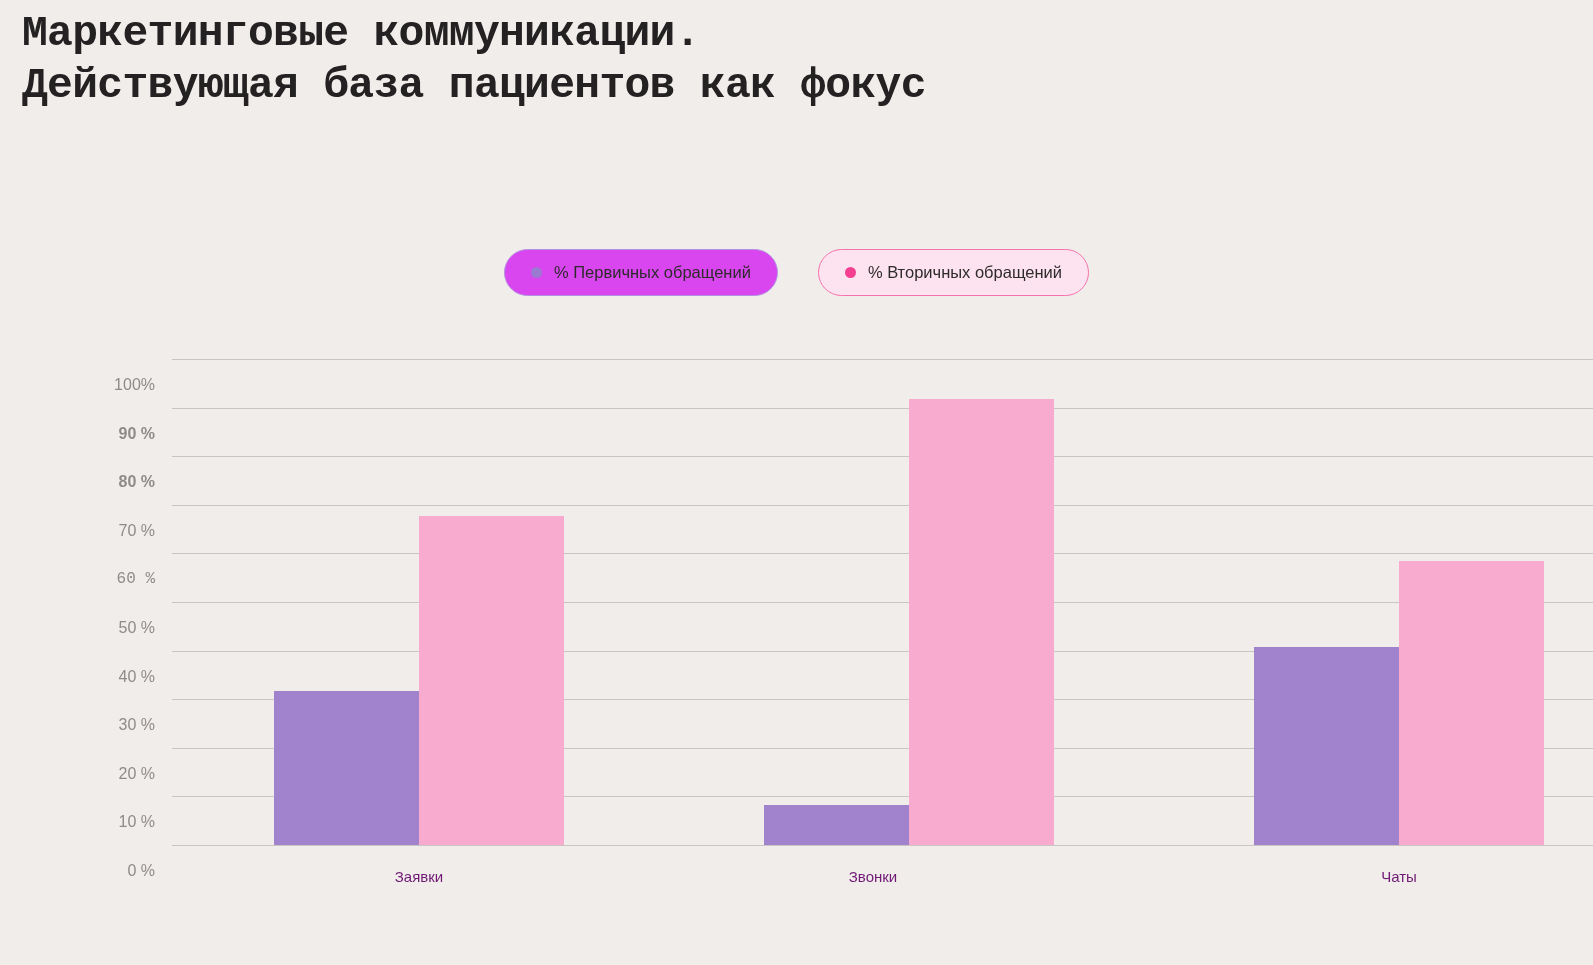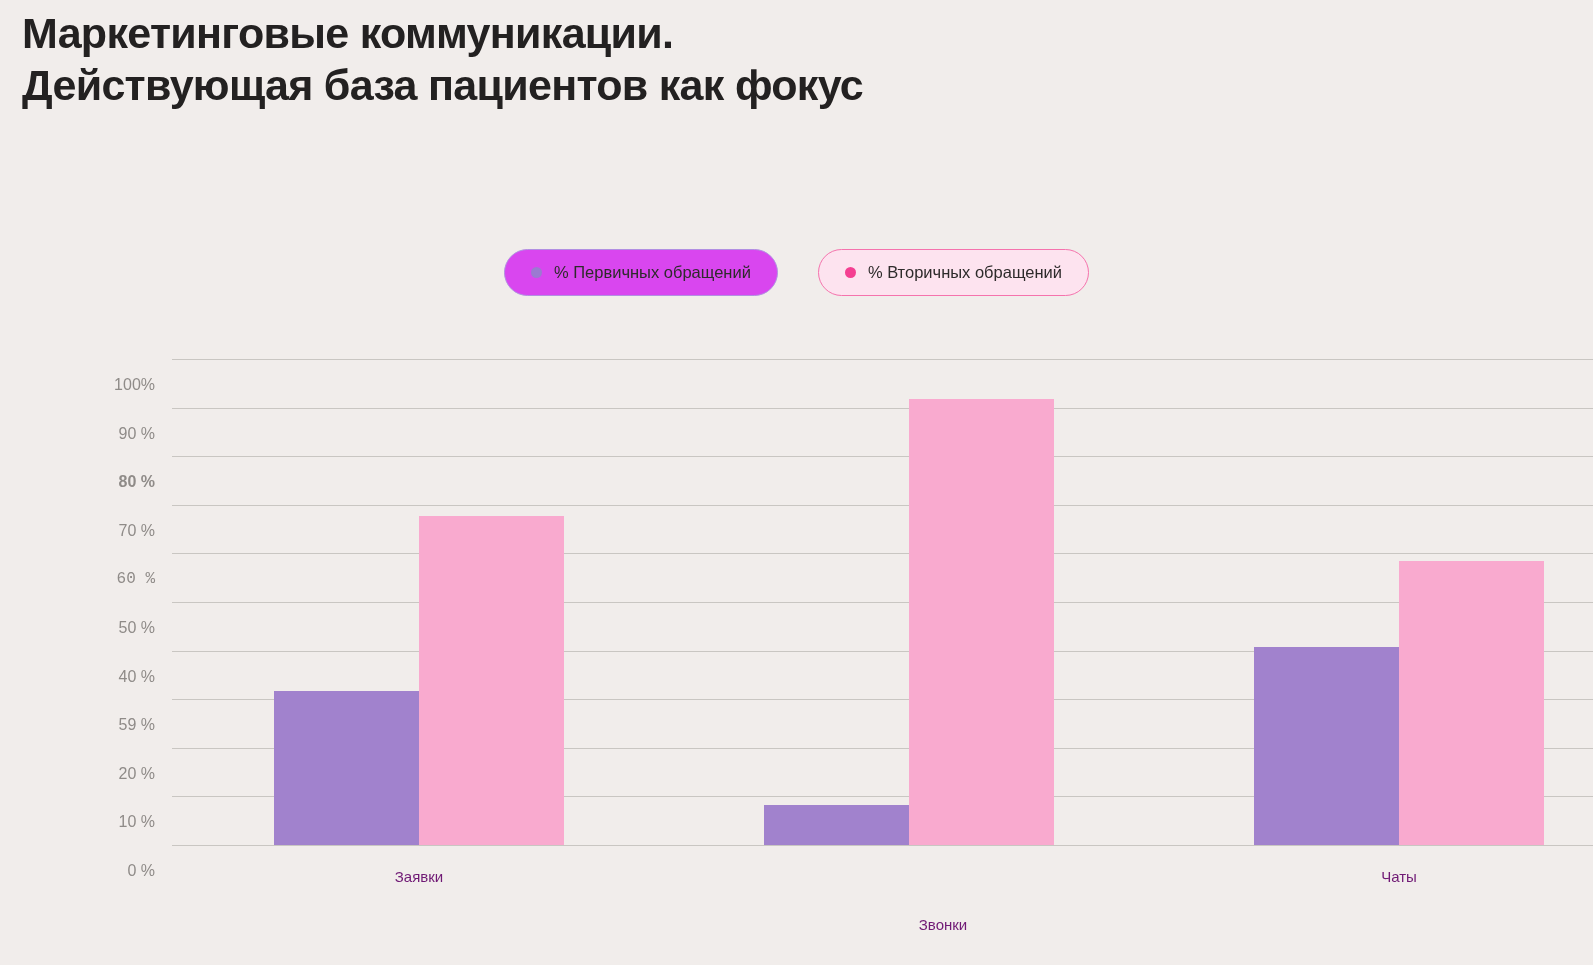--- a/index.html
+++ b/index.html
@@ -17,20 +17,21 @@
     color: #262323;
     position: relative;
   }
 
   
   .title-block {
     position: absolute;
     left: 22px;
     top: 8px;
     width: 1350px;
+    font-family: Liberation Mono, monospace;
   }
   .title-line {
     font-size: 43px;
     font-weight: 700;
     line-height: 1.20;
     letter-spacing: -0.7px;
     color: #232121;
     white-space: nowrap;
   }
 
@@ -162,37 +163,37 @@
       <div class="gridline" style="top: 194.4px;"></div>
       <div class="gridline" style="top: 243px;"></div>
       <div class="gridline" style="top: 291.6px;"></div>
       <div class="gridline" style="top: 340.2px;"></div>
       <div class="gridline" style="top: 388.8px;"></div>
       <div class="gridline" style="top: 437.4px;"></div>
       <div class="gridline" style="top: 486px;"></div>
     </div>
   <div id="yticklayer">
       <div class="ytick-label" style="top: 359px;">100%</div>
-      <div class="ytick-label" style="top: 407.6px;">90 %</div>
+      <div class="ytick-label" style="top: 407.6px; font-weight: bold;">90 %</div>
       <div class="ytick-label" style="top: 456.2px; font-weight: bold;">80 %</div>
       <div class="ytick-label" style="top: 504.8px;">70 %</div>
       <div class="ytick-label" style="top: 553.4px; font-family: Liberation Mono, monospace;">60 %</div>
       <div class="ytick-label" style="top: 602px;">50 %</div>
       <div class="ytick-label" style="top: 650.6px;">40 %</div>
-      <div class="ytick-label" style="top: 699.2px;">59 %</div>
+      <div class="ytick-label" style="top: 699.2px;">30 %</div>
       <div class="ytick-label" style="top: 747.8px;">20 %</div>
       <div class="ytick-label" style="top: 796.4px;">10 %</div>
       <div class="ytick-label" style="top: 845px;">0 %</div>
     </div>
   <div class="bars-layer" id="barlayer">
       <div class="bar primary" title="% Первичных обращений: 31.7%" style="left: 102px; width: 145px; height: 154.062px; background: rgb(161, 130, 205);"></div>
       <div class="bar secondary" title="% Вторичных обращений: 67.8%" style="left: 247px; width: 145px; height: 329.508px; background: rgb(249, 170, 207);"></div>
       <div class="bar primary" title="% Первичных обращений: 8.3%" style="left: 592px; width: 145px; height: 40.338px; background: rgb(161, 130, 205);"></div>
       <div class="bar secondary" title="% Вторичных обращений: 91.8%" style="left: 737px; width: 145px; height: 446.148px; background: rgb(249, 170, 207);"></div>
       <div class="bar primary" title="% Первичных обращений: 40.8%" style="left: 1082px; width: 145px; height: 198.288px; background: rgb(161, 130, 205);"></div>
       <div class="bar secondary" title="% Вторичных обращений: 58.5%" style="left: 1227px; width: 145px; height: 284.31px; background: rgb(249, 170, 207);"></div>
     </div>
   <div id="xticklayer">
       <div class="xtick-label" style="left: 419px;">Заявки</div>
-      <div class="xtick-label" style="left: 943px; margin-top: 48px;">Звонки</div>
+      <div class="xtick-label" style="left: 873px;">Звонки</div>
       <div class="xtick-label" style="left: 1399px;">Чаты</div>
     </div>
 </div>
 
 </body></html>

